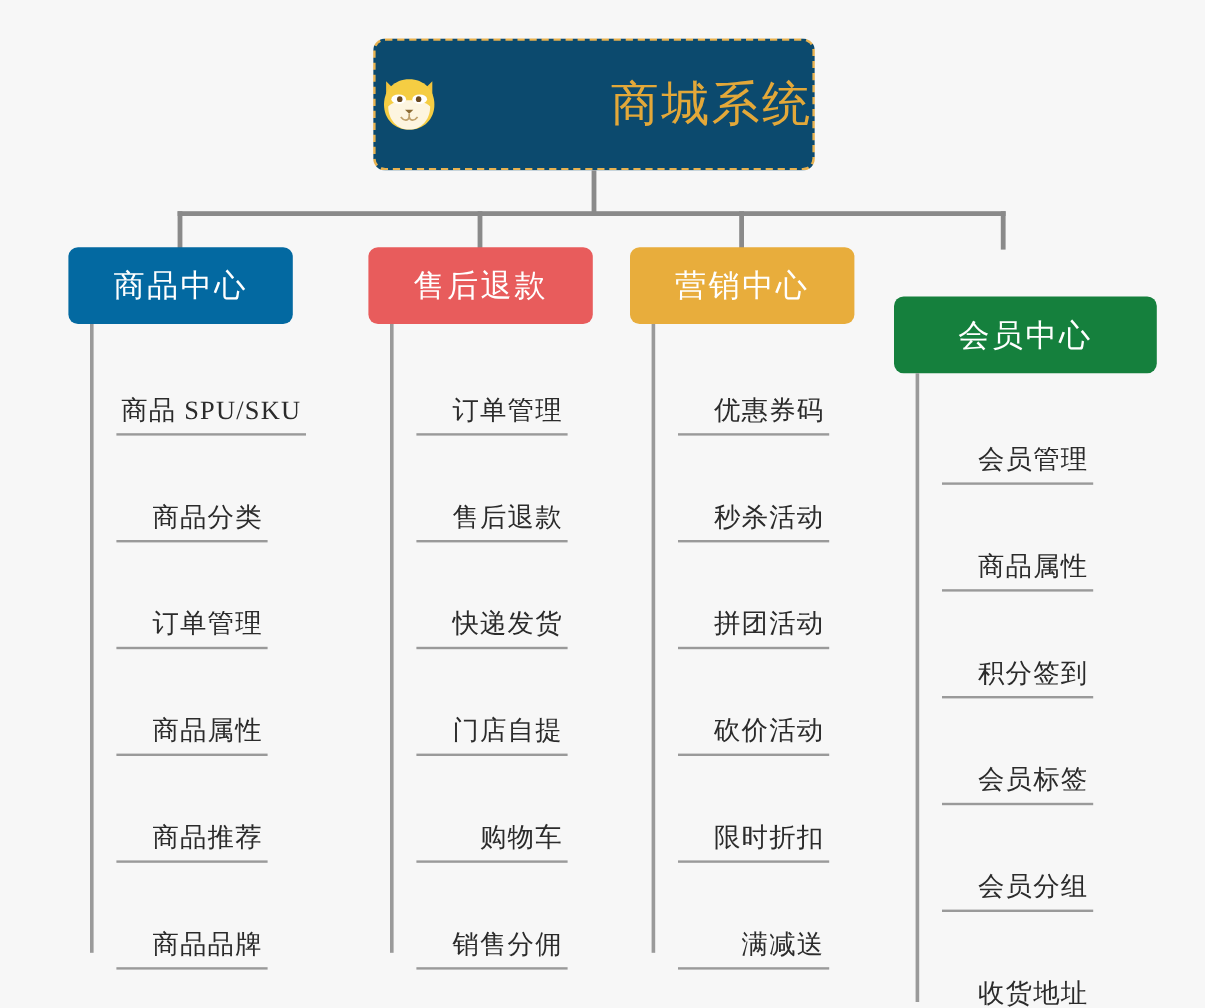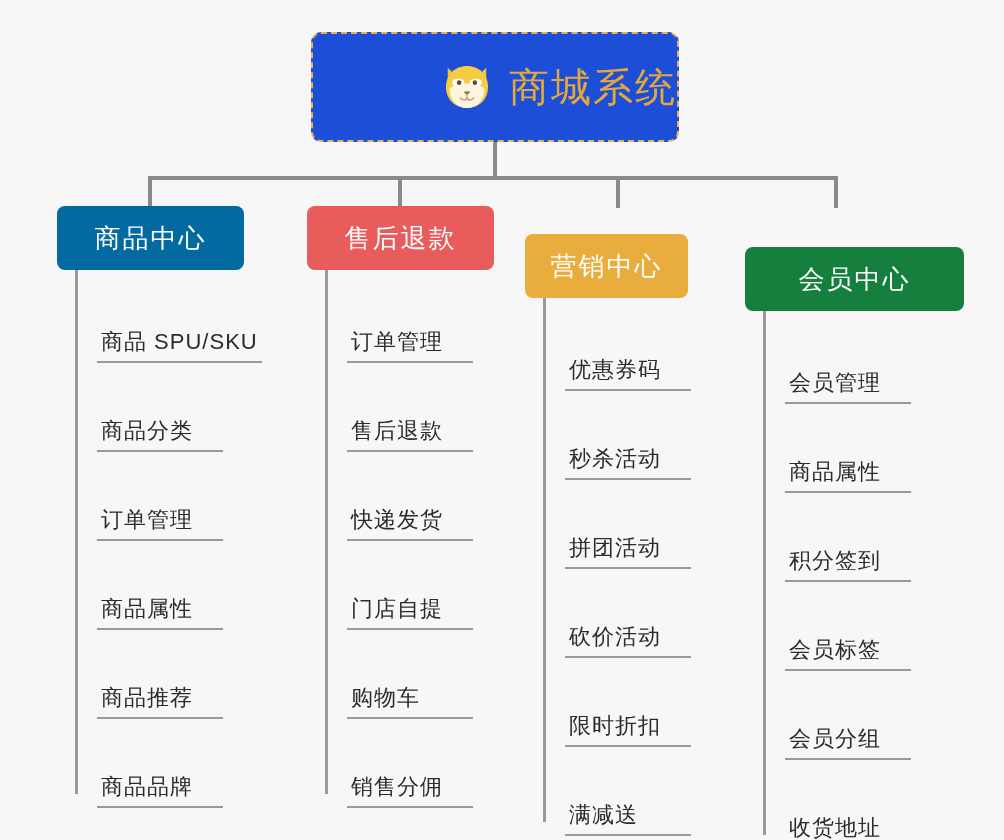--- a/index.html
+++ b/index.html
@@ -20,26 +20,26 @@
   }
 
   
   .root-node {
     position: absolute;
     left: 311px;
     top: 32px;
     width: 368px;
     height: 110px;
     box-sizing: border-box;
-    background: #1d4ed8;
+    background: #0c4a6e;
     border: 2px dashed #e8b250;
     border-radius: 10px;
     display: flex;
     align-items: center;
-    justify-content: flex-end;
+    justify-content: space-between;
     gap: 14px;
   }
   .root-icon {
     width: 56px;
     height: 56px;
     flex: 0 0 auto;
     display: block;
   }
   .root-title {
     font-size: 40px;
@@ -113,31 +113,32 @@
   .leaf-text {
     display: inline-block;
     font-size: 22px;
     line-height: 1.25;
     color: #2b2b2b;
     letter-spacing: 1px;
     white-space: nowrap;
     padding: 0 4px 6px 4px;
     border-bottom: 2px solid #9a9a9a;
     min-width: 118px;
-    text-align: left;
+    text-align: right;
+    font-family: Liberation Serif, serif;
   }
   .leaf-text.wide { min-width: 150px; }
 
   
   #col-0 { left: 57px; }
   #col-0 .cat-box { width: 187px; background: #0369a1; }
   #col-1 { left: 307px; }
   #col-1 .cat-box { width: 187px; background: #e85c5c; }
   #col-2 { left: 525px; }
-  #col-2 .cat-box { width: 163px; background: #e8ad3c; margin-top: 28px; }
+  #col-2 .cat-box { width: 187px; background: #e8ad3c; }
   #col-3 { left: 745px; }
   #col-3 .cat-box { width: 219px; background: #15803d; margin-top: 41px; }
 </style>
 </head>
 <body>
 
 <div id="chart">
 
   <div class="root-node">
     <svg class="root-icon" viewBox="0 0 64 64">

